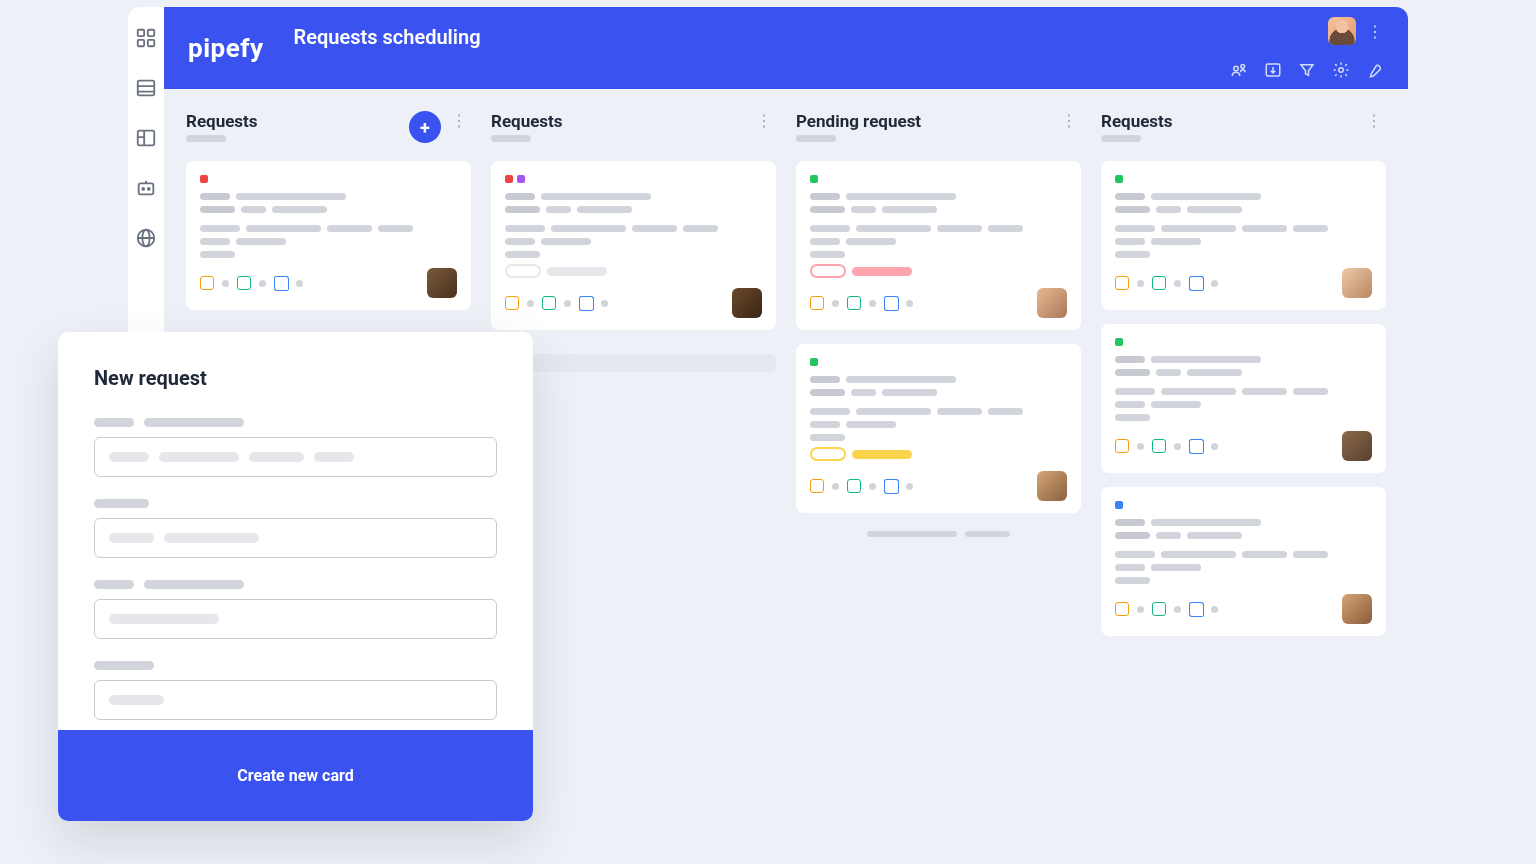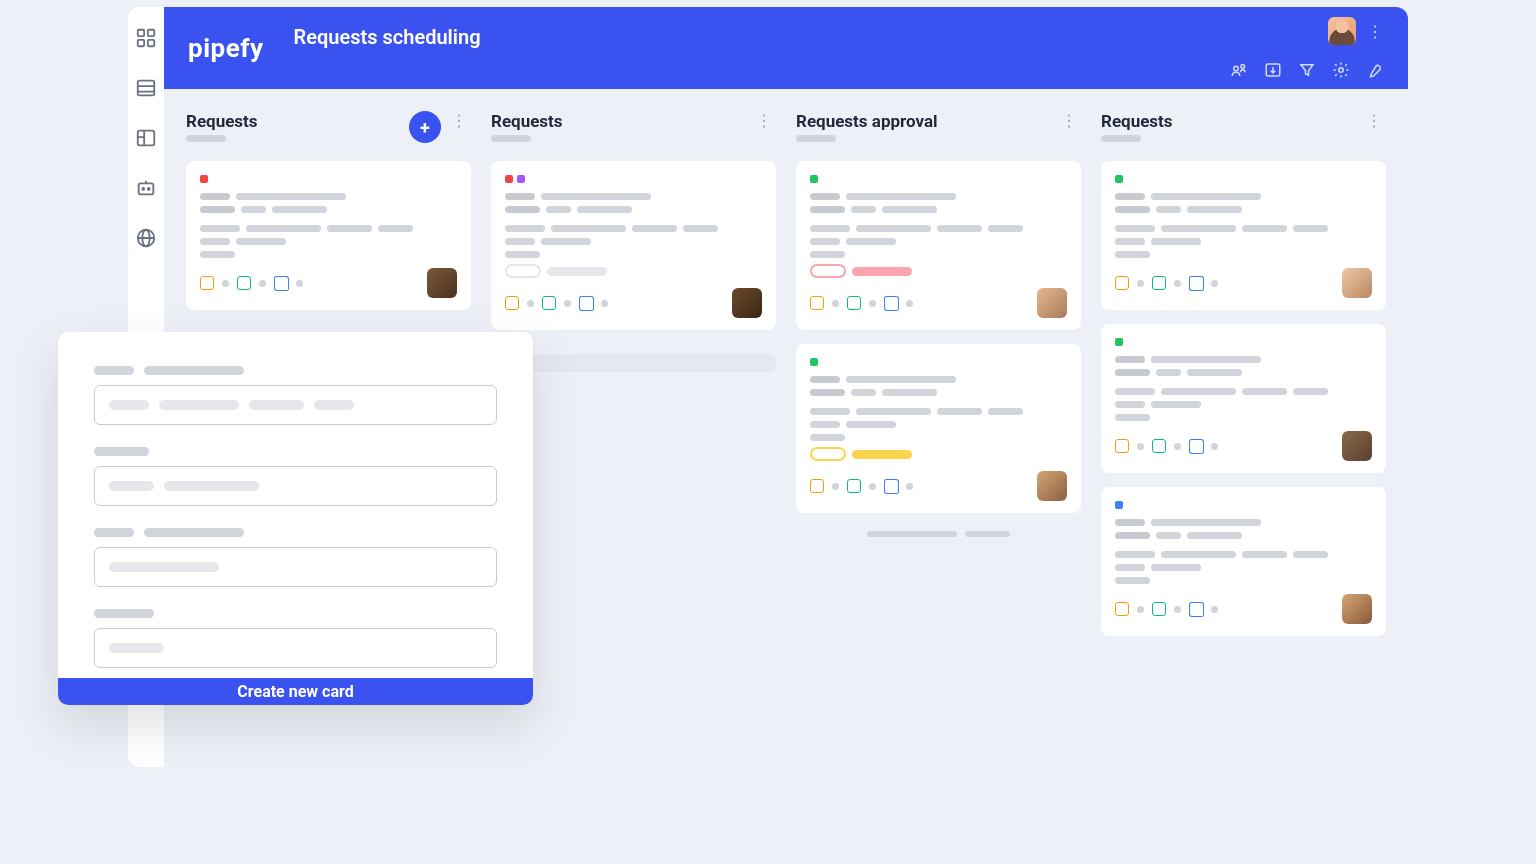--- a/index.html
+++ b/index.html
@@ -50,21 +50,21 @@
 .col-foot-bar span{background:#d1d5db;border-radius:4px;height:6px}
 
 
 .modal{position:absolute;left:58px;top:332px;width:475px;background:#fff;border-radius:10px;box-shadow:0 20px 50px rgba(0,0,0,.12);display:flex;flex-direction:column;overflow:hidden}
 .modal-body{padding:34px 36px 10px}
 .modal-title{font-size:20px;font-weight:700;color:#1f2937;margin-bottom:28px}
 .field-label{display:flex;gap:10px;margin-bottom:10px}
 .fl-skel{height:9px;background:#d1d5db;border-radius:5px}
 .field-box{border:1px solid #c7cbd1;border-radius:6px;padding:14px;margin-bottom:22px;display:flex;gap:10px;align-items:center}
 .fb-skel{height:10px;background:#e5e7eb;border-radius:5px}
-.modal-btn{background:#3A53F0;color:#fff;text-align:center;padding:4px;font-size:16px;font-weight:700;cursor:pointer}
+.modal-btn{background:#3A53F0;color:#fff;text-align:center;padding:36px;font-size:16px;font-weight:700;cursor:pointer}
 
 
 svg{width:100%;height:100%}
 </style>
 </head>
 <body>
 
 <div class="app">
   <div class="sidenav">
     <div class="nav-icon">
@@ -254,21 +254,21 @@
                 </div>
                 <div class="card-av" style="background: linear-gradient(135deg, rgb(107, 74, 42), rgb(58, 37, 21));"></div>
               </div>
             </div>
             <div class="placeholder-card"></div>
           </div>
         </div>
         <div class="col">
           <div class="col-head">
             <div>
-              <div class="col-title">Requests approval</div>
+              <div class="col-title">Pending request</div>
               <span class="col-sub"></span>
             </div>
             <div class="col-menu alone">⋮</div>
           </div>
           <div class="cards">
             <div class="card">
               <div class="tags">
                 <span class="tag t-green"></span>
               </div>
               <div class="skel-row">
@@ -486,20 +486,21 @@
               </div>
             </div>
           </div>
         </div>
       </div>
   </div>
 </div>
 
 <div class="modal">
   <div class="modal-body">
+    <div class="modal-title">New request</div>
 
     <div class="field-label">
         <span class="fl-skel" style="width:40px"></span>
         <span class="fl-skel" style="width:100px"></span>
       </div>
     <div class="field-box">
         <span class="fb-skel" style="width:40px"></span>
         <span class="fb-skel" style="width:80px"></span>
         <span class="fb-skel" style="width:55px"></span>
         <span class="fb-skel" style="width:40px"></span>

